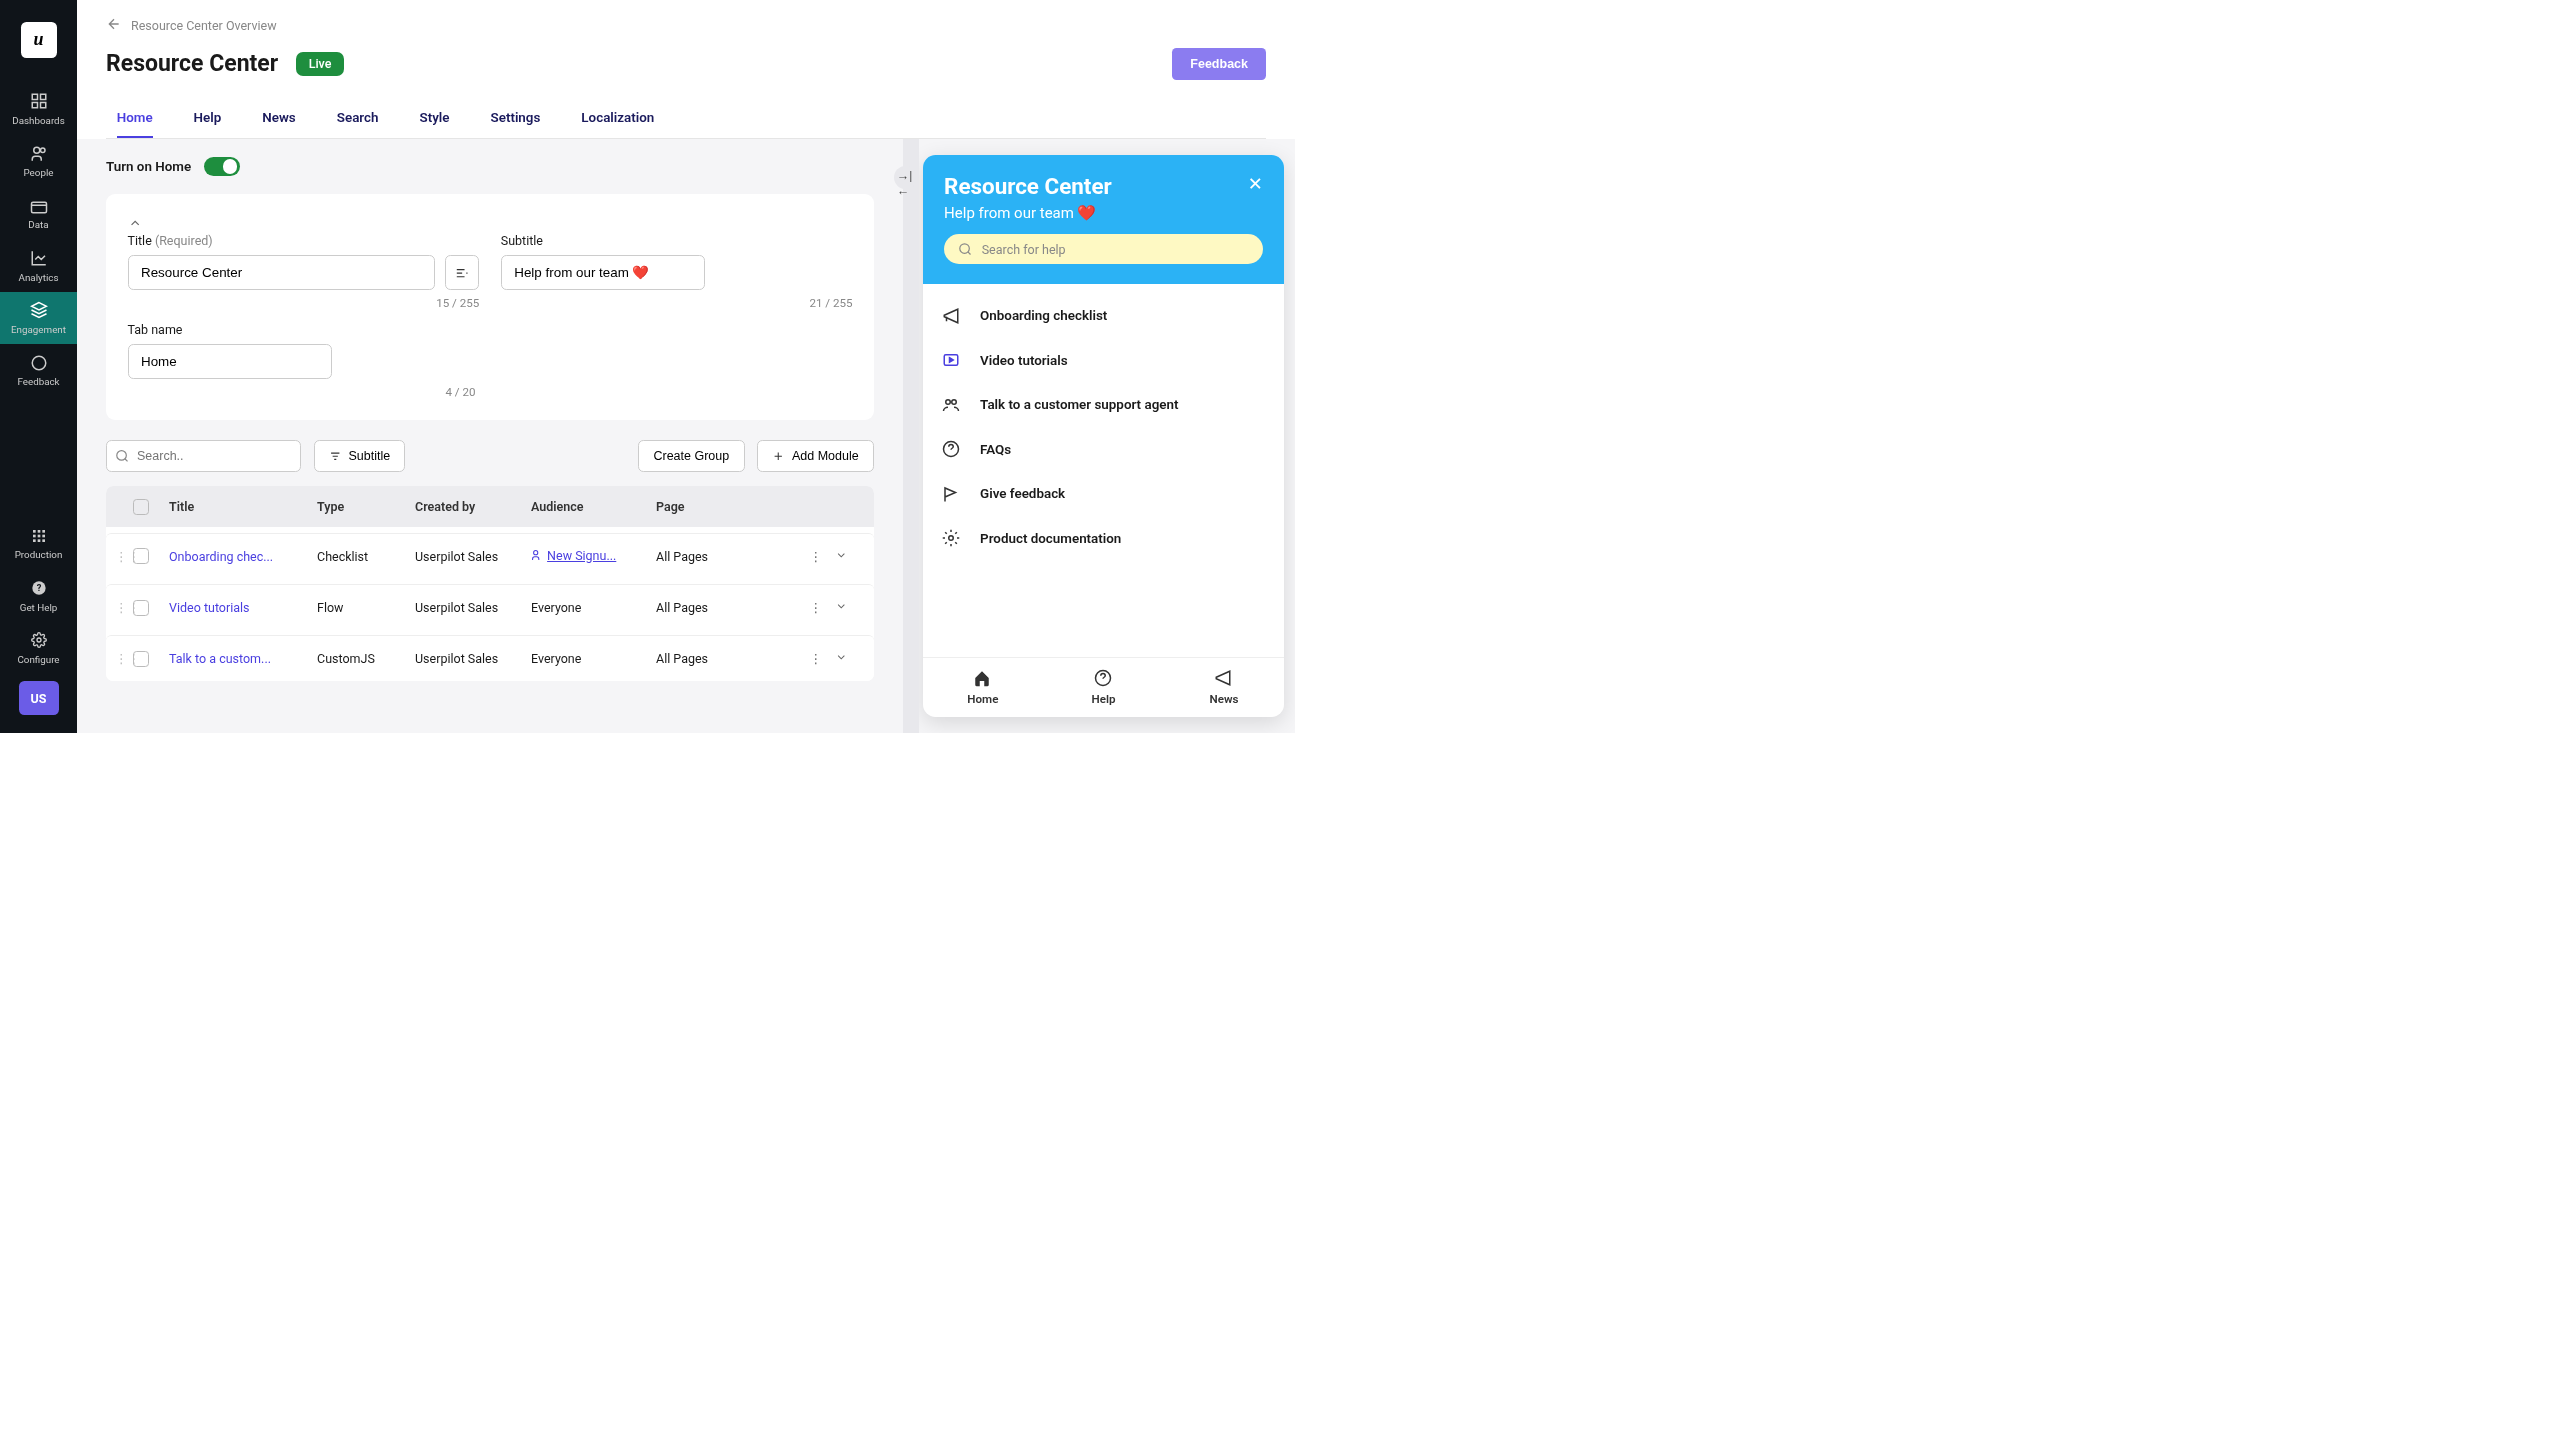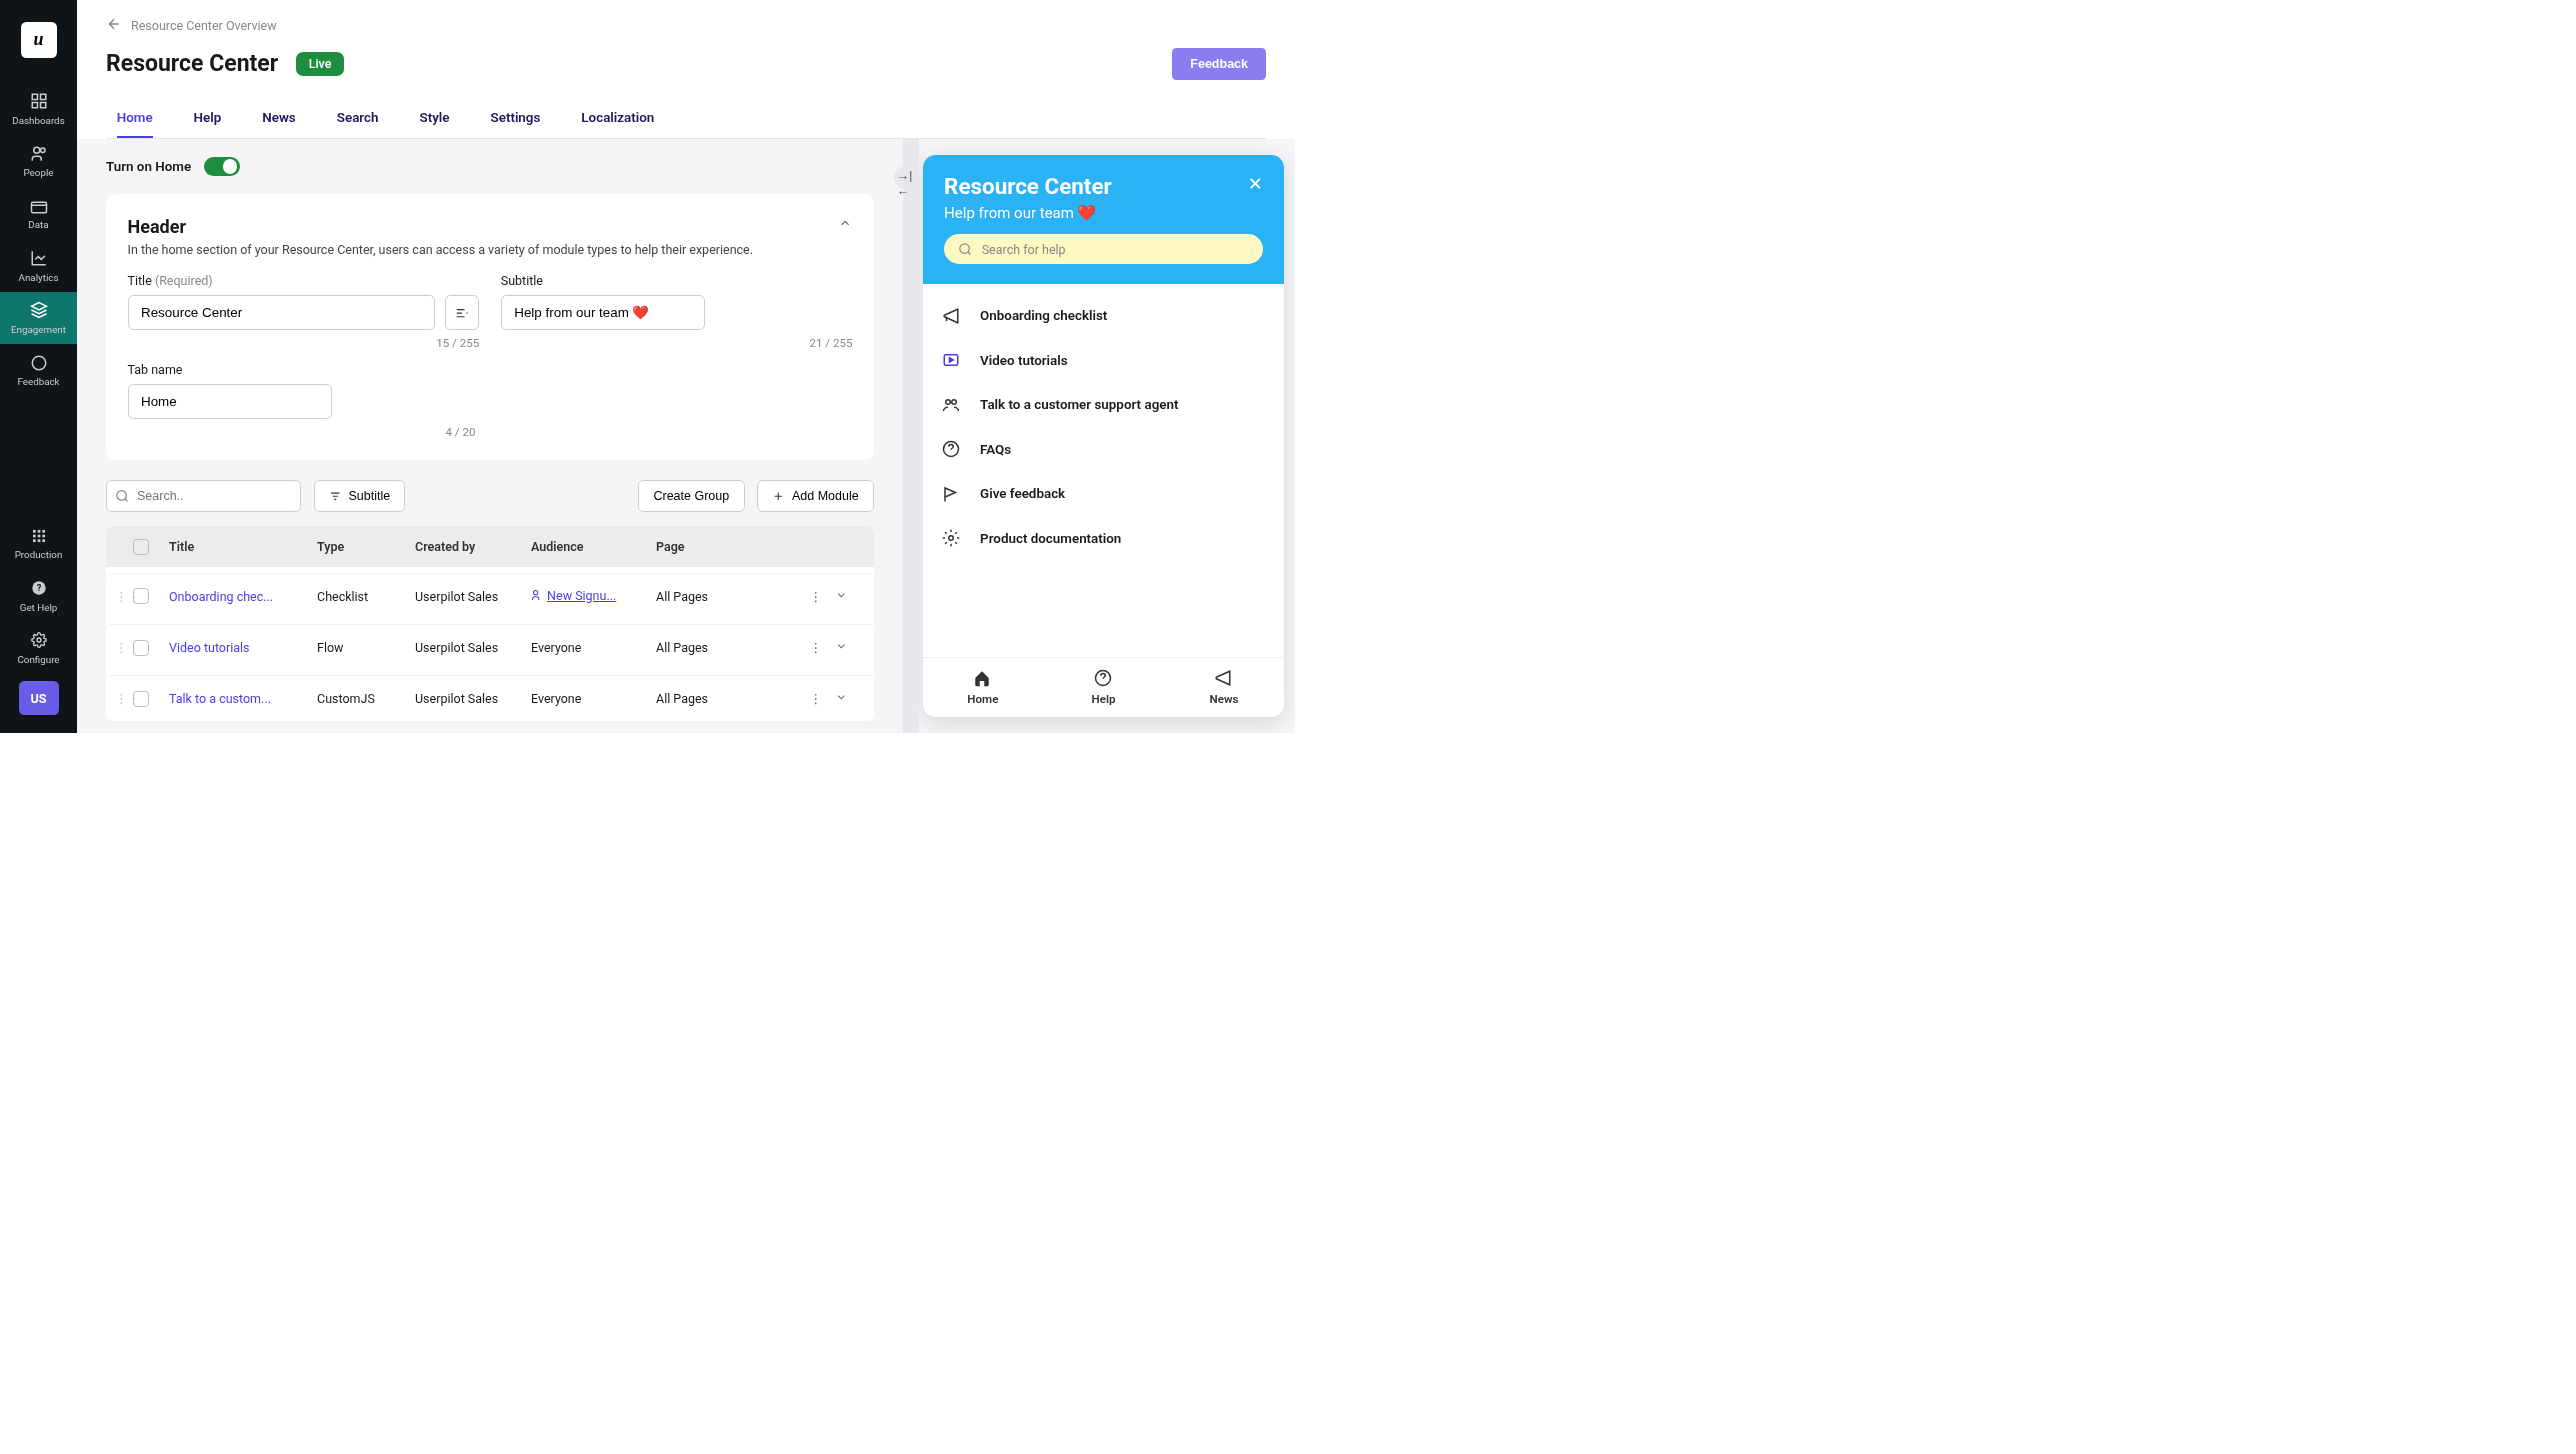--- a/index.html
+++ b/index.html
@@ -225,24 +225,20 @@
 
     <div class="content-wrap">
       <div class="content">
         <div class="toggle-row">
           <span class="toggle-label">Turn on Home</span>
           <div class="toggle"></div>
         </div>
 
         <div class="card">
           <div class="card-head">
-            <div>
-              <div class="card-title">Header</div>
-              <div class="card-desc">In the home section of your Resource Center, users can access a variety of module types to help their experience.</div>
-            </div>
             <span><svg width="14.3" height="14.3" viewBox="0 0 24 24" fill="none" stroke="#666" stroke-width="2">
                   <path d="M18 15l-6-6-6 6"></path>
                 </svg></span>
           </div>
           <div class="fields">
             <div class="field">
               <div class="field-label"><span>Title</span> <span class="required">(Required)</span></div>
               <div class="input-row">
                 <input class="text-input" value="Resource Center" style="">
                 <button class="icon-btn">

